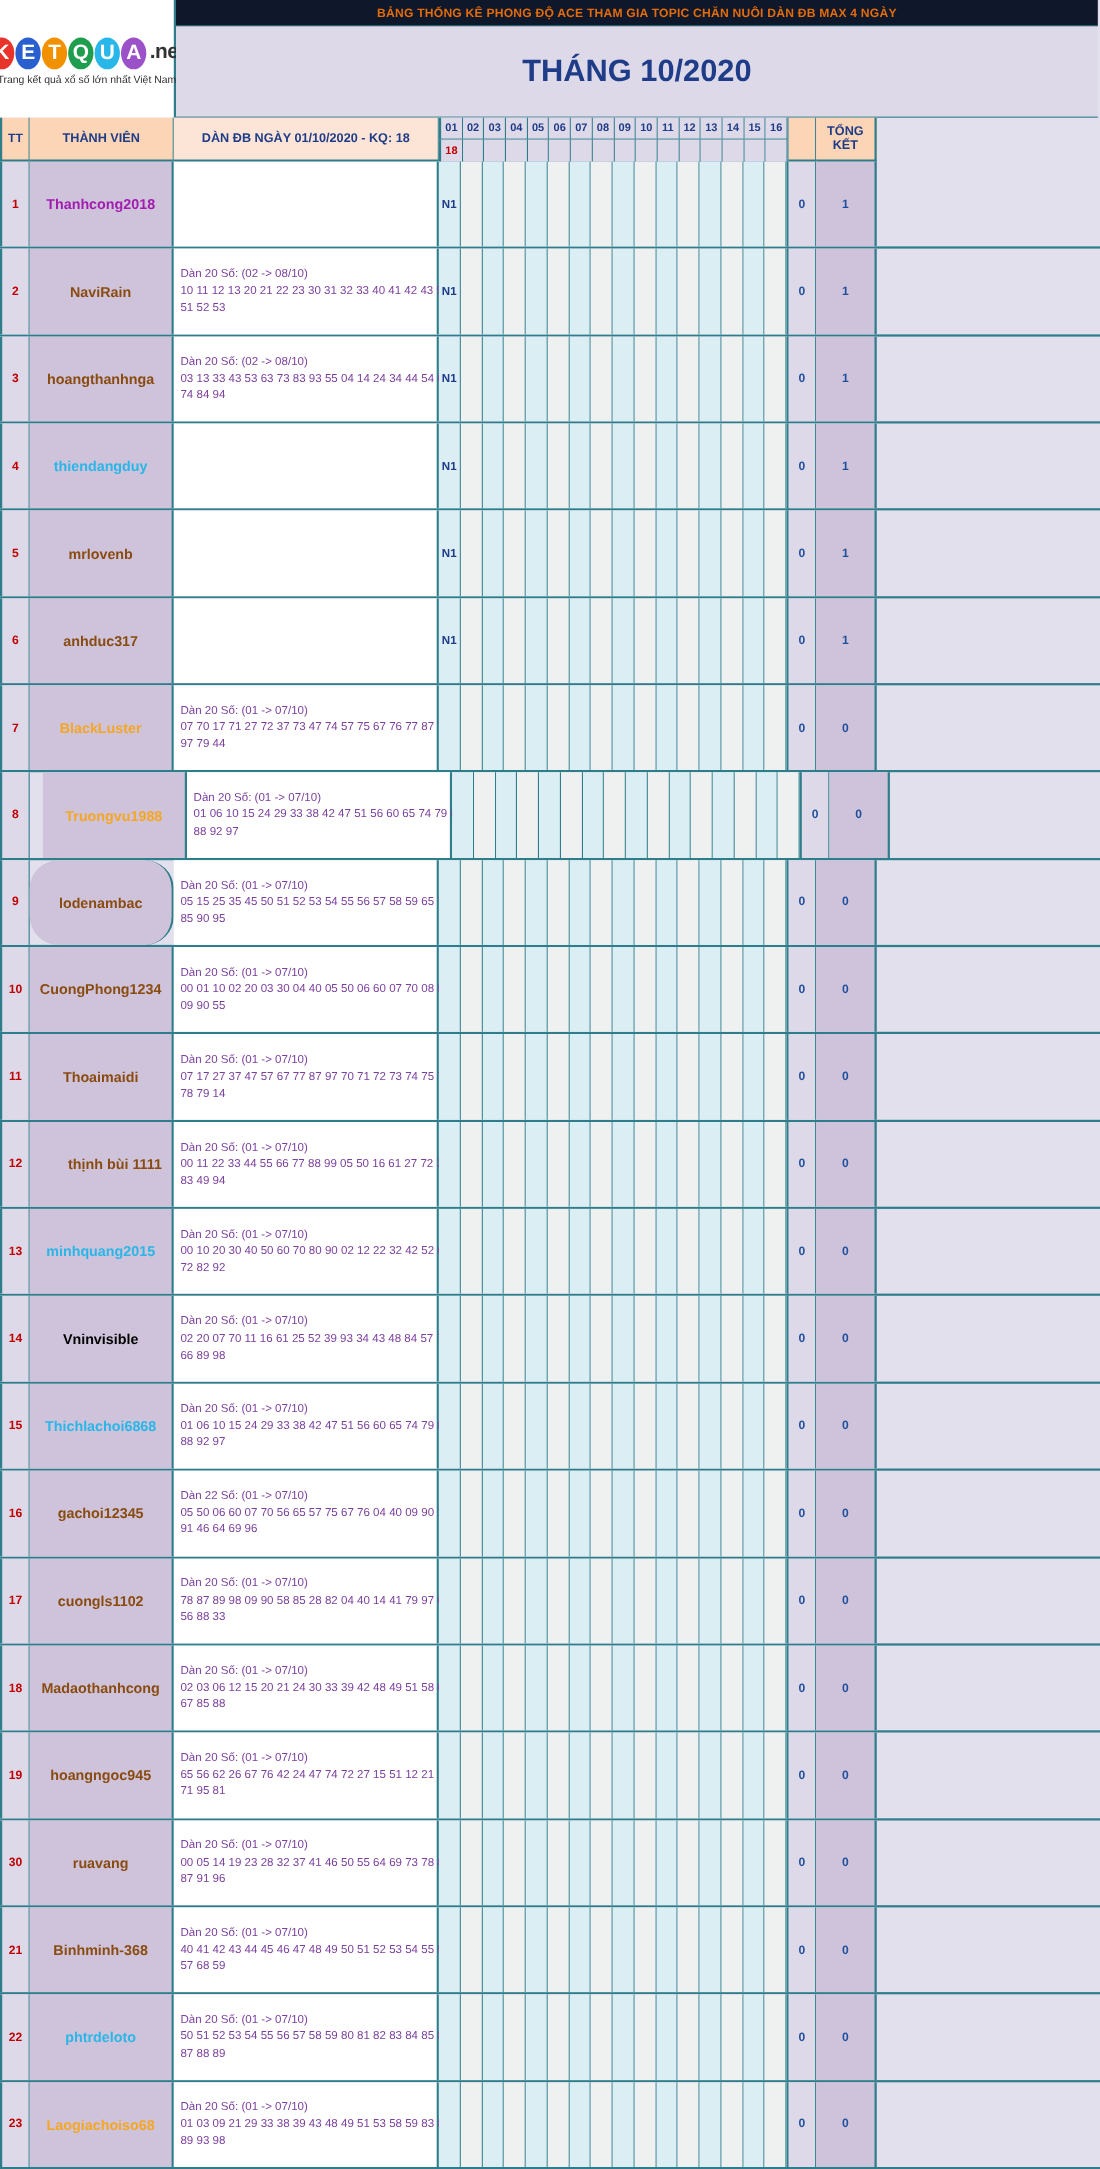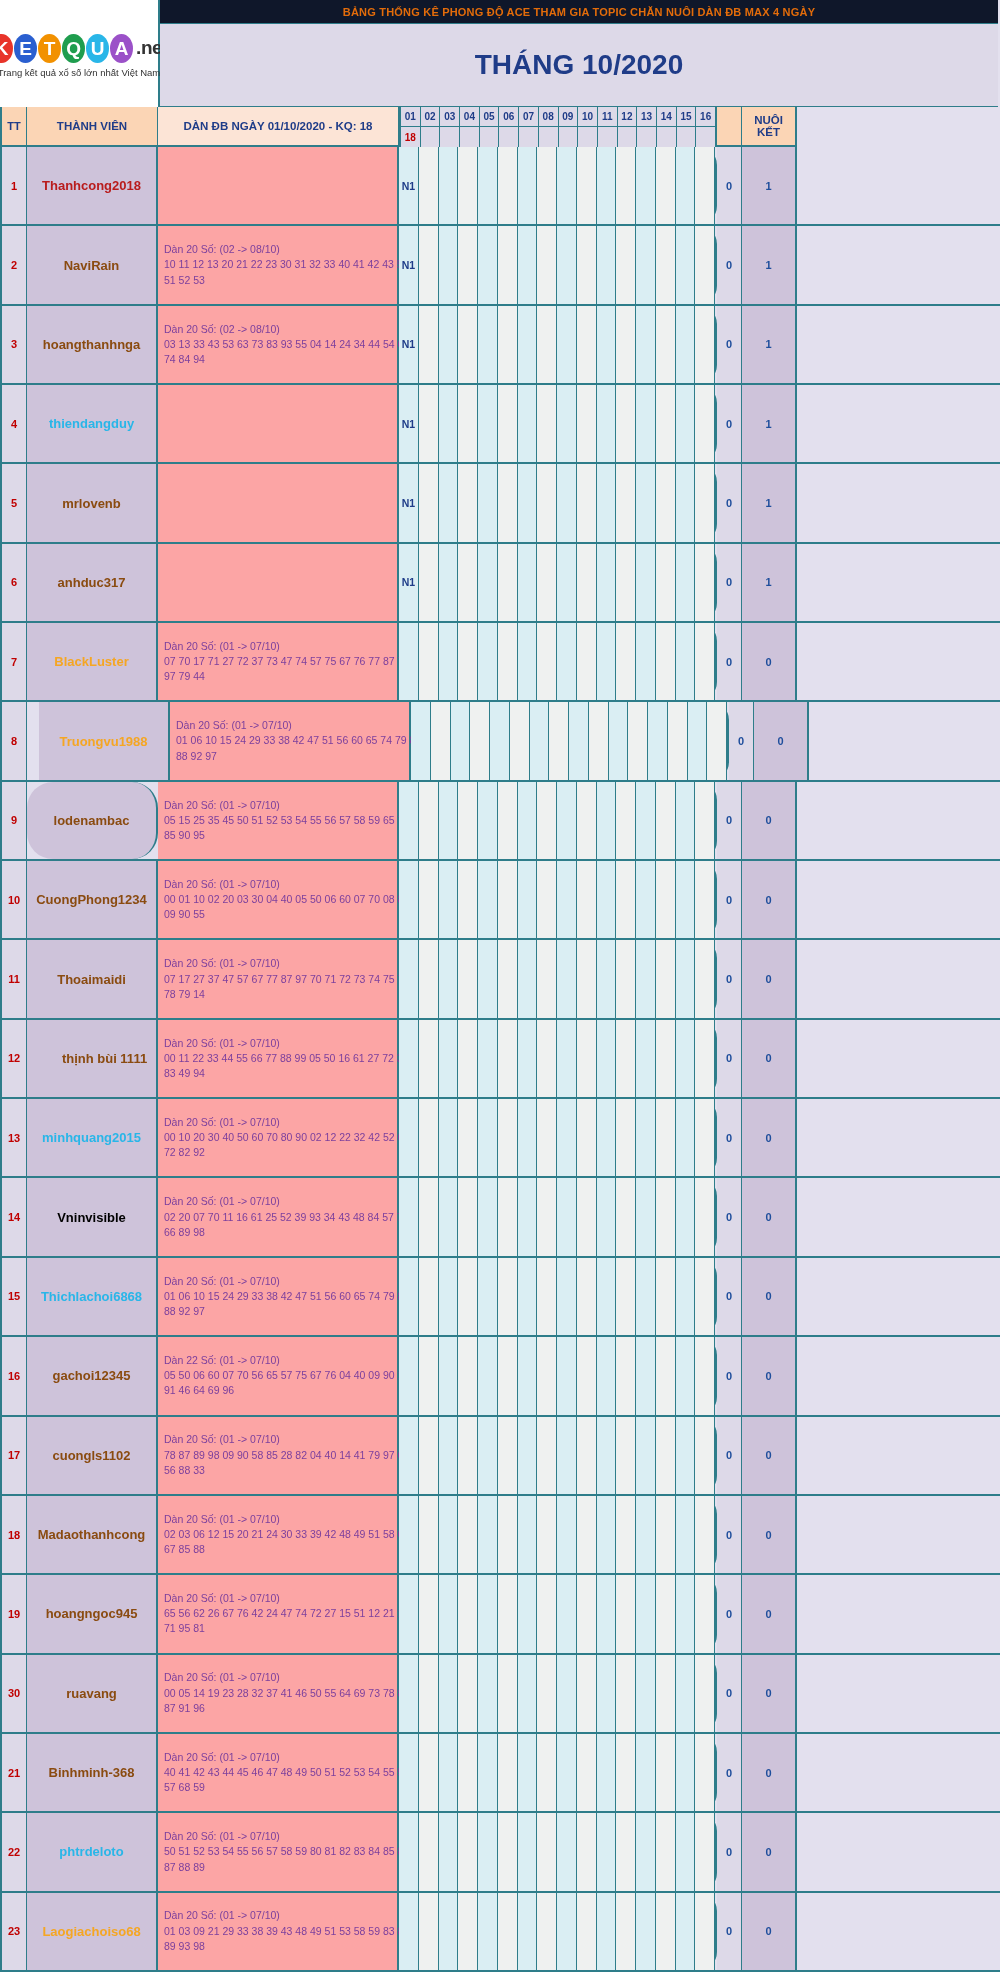--- a/index.html
+++ b/index.html
@@ -75,26 +75,26 @@
   .dayres div:first-child { border-left:2px solid #2e7d8a; }
 
   
   .row { display:flex; width:1000px; border-bottom:2px solid #2e7d8a; }
   .c { border-right:2px solid #2e7d8a; display:flex; align-items:center; }
   .c-tt { width:27px; justify-content:center; background:#ddd9e8;
           color:#c00000; font-weight:bold; font-size:11px;
           border-left:2px solid #2e7d8a; border-right:1px solid #2e7d8a;}
   .c-member { width:131px; justify-content:center; background:#cec3da;
               font-weight:bold; font-size:13px; text-align:center; padding:0 2px; }
-  .c-dan { width:241px; background:#fca5a5; align-items:center;
+  .c-dan { width:241px; background:#ffffff; align-items:center;
            padding:0 6px; color:#7b3f9d; font-size:10.5px; line-height:1.45;
            display:block; padding-top:0; }
   .c-dan-inner { height:100%; display:flex; flex-direction:column; justify-content:center; }
   .c-dan .ln { white-space:nowrap; }
-  .days { width:318px; display:flex; border-right:2px solid #2e7d8a;border-radius:18px; }
+  .days { width:318px; display:flex; border-right:2px solid #2e7d8a; }
   .days .cell {
     flex:1; border-right:1px solid #2e7d8a; background:#eff1f0;
     color:#1f3c88; font-weight:bold; font-size:10.5px;
     display:flex; align-items:center; justify-content:center;
   }
   .days .cell.alt { background:#daeef3; }
   .c-zero { width:25px; justify-content:center; background:#ddd9e8;
             color:#1f4e9c; font-weight:bold; font-size:11px;
             border-right:1px solid #2e7d8a; }
   .c-total { width:55px; justify-content:center; background:#cec3da;
@@ -161,27 +161,27 @@
           <div></div>
           <div></div>
           <div></div>
           <div></div>
           <div></div>
           <div></div>
           <div></div>
         </div>
     </div>
     <div class="ch ch-zero"></div>
-    <div class="ch ch-total">NUÔI KẾT</div>
+    <div class="ch ch-total">TỔNG KẾT</div>
   </div>
 
   <div id="rows">
       <div class="row" style="height: 79.3478px;">
         <div class="c c-tt">1</div>
-        <div class="c c-member" style="color: #b91c1c;">Thanhcong2018</div>
+        <div class="c c-member" style="color: #a21caf;">Thanhcong2018</div>
         <div class="c c-dan">
           <div class="c-dan-inner"></div>
         </div>
         <div class="days">
           <div class="cell alt">N1</div>
           <div class="cell"></div>
           <div class="cell alt"></div>
           <div class="cell"></div>
           <div class="cell alt"></div>
           <div class="cell"></div>

